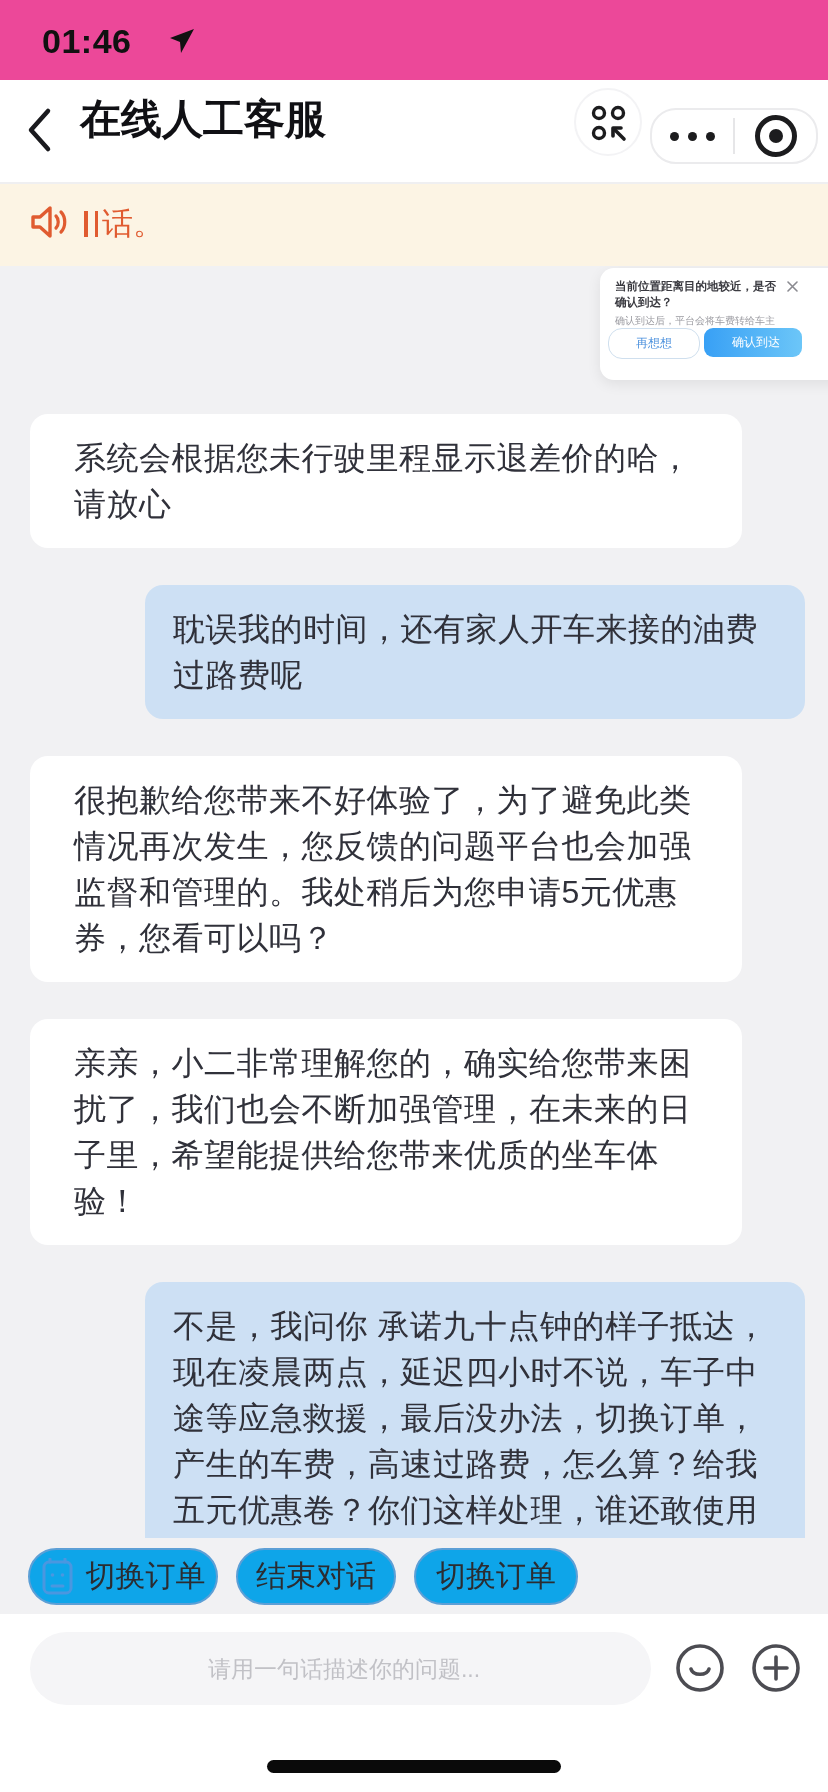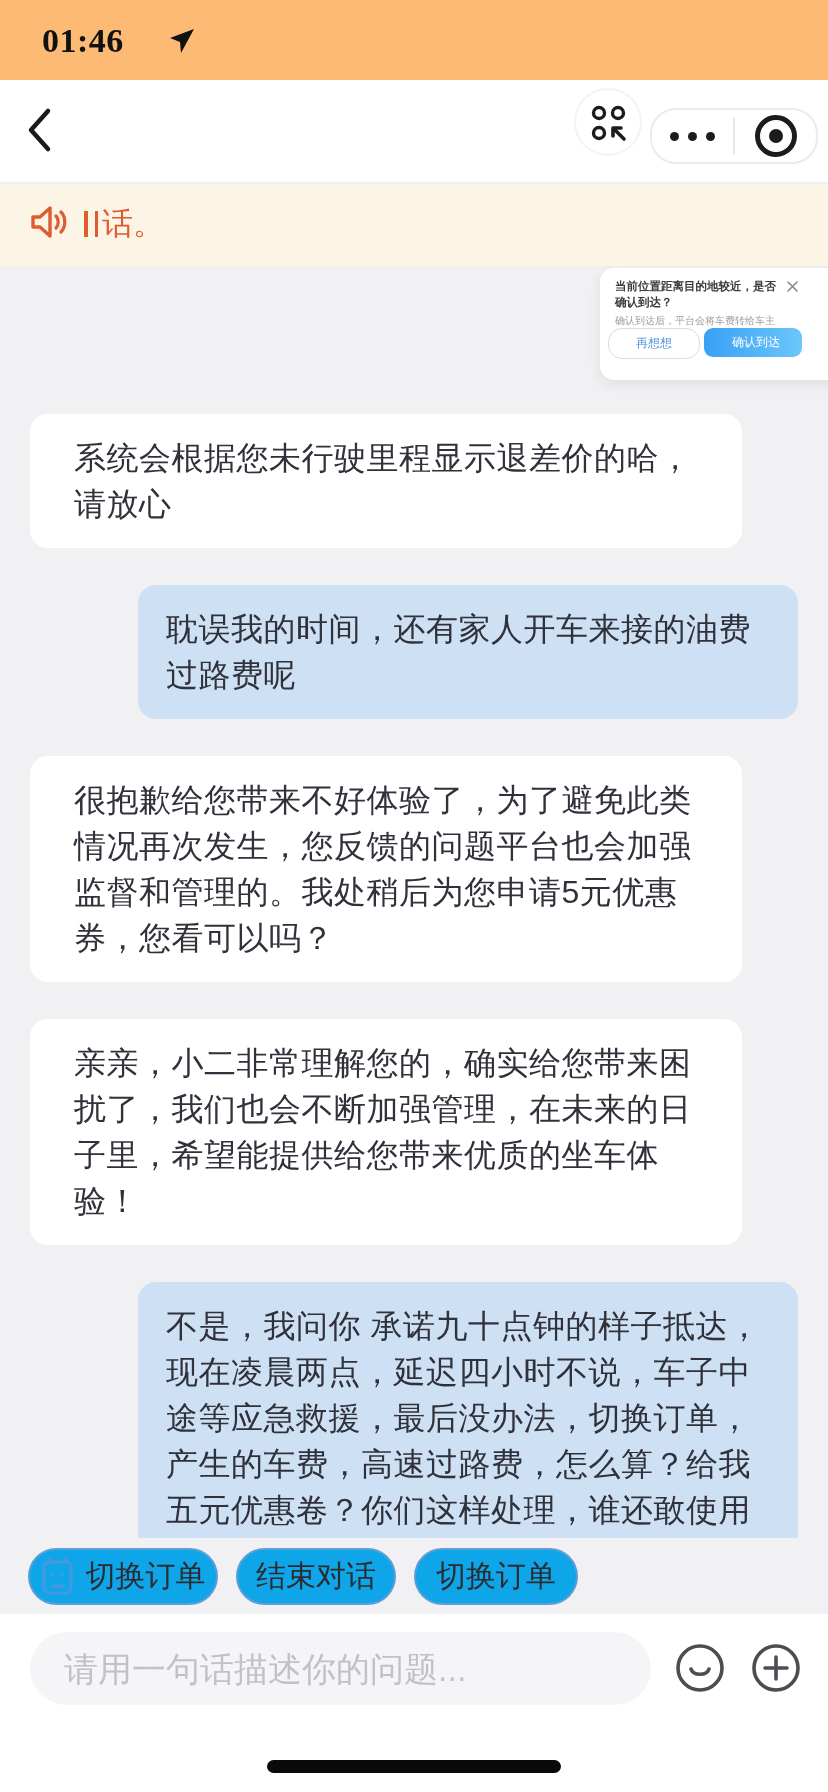--- a/index.html
+++ b/index.html
@@ -4,21 +4,21 @@
 <style>
   html,body{margin:0;padding:0;}
   body{
     width:828px;height:1792px;position:relative;overflow:hidden;
     background:#f1f1f3;
     font-family:"Liberation Sans","DejaVu Sans",sans-serif;
     -webkit-font-smoothing:antialiased;
   }
 
   
-  .status-bar{position:absolute;top:0;left:0;width:828px;height:80px;background:#fdba74;z-index:30;font-family:Liberation Serif, serif;}
+  .status-bar{position:absolute;top:0;left:0;width:828px;height:80px;background:#ec4899;z-index:30;}
   .time{position:absolute;left:42px;top:22px;font-size:34px;font-weight:700;color:#111;letter-spacing:.5px;}
   .loc-arrow{position:absolute;left:168px;top:26px;}
   .sb-right{position:absolute;right:26px;top:0;height:80px;display:flex;align-items:center;gap:12px;}
   .signal{display:flex;align-items:flex-end;gap:4px;height:28px;}
   .signal .bar{width:7px;border-radius:2px;background:#141414;}
   .signal .b1{height:9px;}.signal .b2{height:15px;}.signal .b3{height:21px;}
   .signal .b4{height:27px;background:#c9c9cd;}
   .net{font-size:30px;color:#141414;}
   .battery{position:relative;width:50px;height:27px;border:3px solid #9b9b9f;border-radius:9px;}
   .battery .fill{position:absolute;left:3px;top:3px;bottom:3px;width:52%;background:#111;border-radius:4px;}
@@ -53,35 +53,35 @@
   .fc-sub{position:absolute;left:15px;top:46px;width:200px;font-size:10px;color:#9b9ba1;}
   .fc-btn2{position:absolute;left:8px;top:60px;width:90px;height:29px;border:1.5px solid #cfdfee;border-radius:14px;background:#fff;
            font-size:12px;color:#4a90dd;display:flex;align-items:center;justify-content:center;}
   .fc-btn1{position:absolute;left:104px;top:60px;width:92px;height:29px;border-radius:9px;background:linear-gradient(90deg,#38a0f5,#6cc6f8);
            font-size:12px;color:#fff;display:flex;align-items:center;justify-content:center;padding-left:6px;}
 
   
   .messages{position:absolute;left:0;top:148px;width:828px;display:flex;flex-direction:column;gap:37px;}
   .msg{box-sizing:border-box;font-size:32px;line-height:46px;color:#30313a;padding:21px 28px;border-radius:18px;letter-spacing:.5px;}
   .msg.left{align-self:flex-start;margin-left:30px;background:#ffffff;max-width:712px;padding-left:44px;}
-  .msg.right{align-self:flex-end;margin-right:30px;background:#cde0f4;max-width:660px;}
+  .msg.right{align-self:flex-end;margin-right:23px;background:#cde0f4;max-width:660px;}
 
   
   .quick-row{position:absolute;top:1548px;left:0;width:828px;height:58px;z-index:10;}
   .q-btn{position:absolute;top:0;height:57px;box-sizing:border-box;background:#0ea5e9;border:2.5px solid #5c9fd6;border-radius:30px;
          display:flex;align-items:center;justify-content:center;gap:12px;font-size:30px;color:#2b2c31;}
   .q1{left:28px;width:190px;}
   .q2{left:236px;width:160px;}
   .q3{left:414px;width:164px;}
 
   
   .composer{position:absolute;top:1614px;left:0;width:828px;height:178px;background:#ffffff;z-index:15;}
   .input-pill{position:absolute;left:30px;top:18px;width:621px;height:73px;background:#f5f5f7;border-radius:37px;}
   .input-pill input{position:absolute;left:32px;top:0;width:560px;height:73px;border:none;outline:none;background:transparent;
-        font-size:34px;color:#33343a;font-family:"Liberation Sans","DejaVu Sans",sans-serif;}
+        font-size:23px;color:#33343a;font-family:"Liberation Sans","DejaVu Sans",sans-serif;text-align:center;}
   .input-pill input::placeholder{color:#c1c1c6;}
   .round-ic{position:absolute;top:28px;width:52px;height:52px;}
   .emoji-ic{left:674px;}
   .plus-ic{left:750px;}
   .home-indicator{position:absolute;left:267px;top:1760px;width:294px;height:13px;border-radius:7px;background:#0a0a0a;z-index:20;}
 </style>
 </head>
 <body>
 
 <div class="status-bar">
@@ -92,20 +92,21 @@
       </svg>
   </div>
 </div>
 
 <div class="nav-bar">
   <div class="back-btn">
     <svg width="26" height="46" viewBox="0 0 26 46">
       <path d="M22 4 L5 23 L22 42" fill="none" stroke="#1a1a1e" stroke-width="4.5" stroke-linecap="round" stroke-linejoin="round"></path>
     </svg>
   </div>
+  <div class="nav-title">在线人工客服</div>
   <div class="grid-btn">
     <svg width="44" height="44" viewBox="0 0 44 44">
       <circle cx="13" cy="13" r="5.5" fill="none" stroke="#1c1c1e" stroke-width="3.4"></circle>
       <circle cx="32" cy="13" r="5.5" fill="none" stroke="#1c1c1e" stroke-width="3.4"></circle>
       <circle cx="13" cy="33" r="5.5" fill="none" stroke="#1c1c1e" stroke-width="3.4"></circle>
       <path d="M38 39 L28 29" stroke="#1c1c1e" stroke-width="3.6" stroke-linecap="round"></path>
       <path d="M27 36 L27 28 L35 28" fill="none" stroke="#1c1c1e" stroke-width="3.6" stroke-linecap="round" stroke-linejoin="round"></path>
     </svg>
   </div>
   <div class="capsule">

